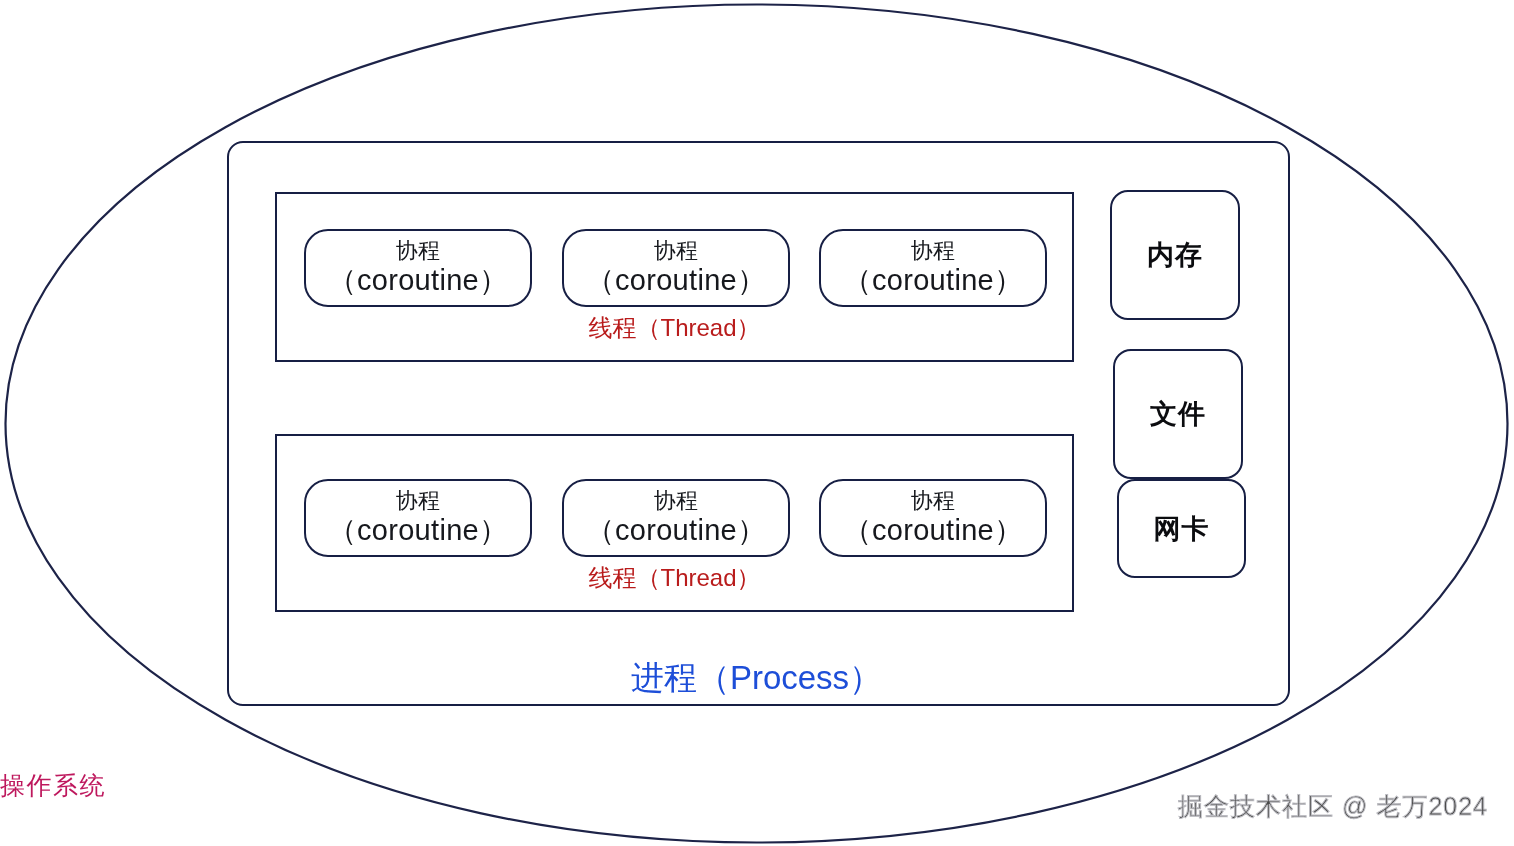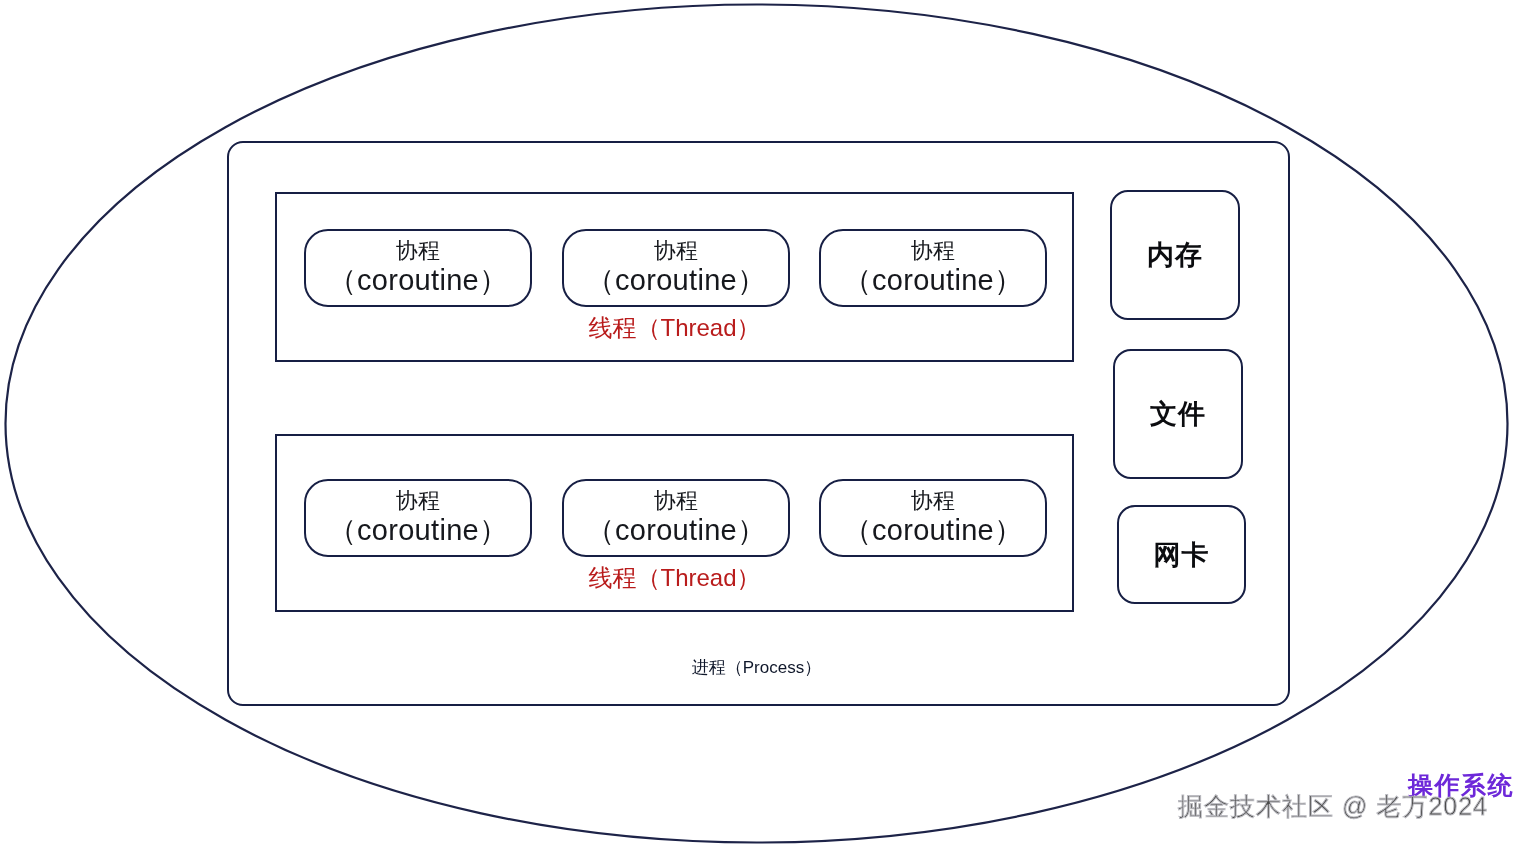--- a/index.html
+++ b/index.html
@@ -100,22 +100,22 @@
   .thread-box.row1 .thread-label { top: 118px; }
   .thread-box.row2 .thread-label { top: 126px; }
 
   
   .process-label {
     position: absolute;
     left: 0;
     width: 100%;
     top: 513px;            
     text-align: center;
-    color: #0f172a;
-    font-size: 17px;
+    color: #1d4ed8;
+    font-size: 33px;
     white-space: nowrap;
     padding-right: 4px;
     box-sizing: border-box;
   }
 
   
   .resource-box {
     position: absolute;
     box-sizing: border-box;
     border: 2.2px solid #171f44;
@@ -124,31 +124,31 @@
     display: flex;
     align-items: center;
     justify-content: center;
     color: #0b0c0f;
     font-weight: bold;
     font-size: 27px;
     letter-spacing: 1px;
   }
   .resource-box.r0 { left: 1110px; top: 190px; width: 130px; height: 130px; }
   .resource-box.r1 { left: 1113px; top: 349px; width: 130px; height: 130px; }
-  .resource-box.r2 { left: 1117px; top: 505px; width: 129px; height: 99px; }
+  .resource-box.r2 { left: 1117px; top: 479px; width: 129px; height: 99px; }
 
   
   .os-label {
     position: absolute;
     left: 0;
     width: 1514px;
     top: 769px;
-    text-align: right;
-    color: #6d28d9;
-    font-weight: bold;
+    text-align: left;
+    color: #be185d;
+    font-weight: normal;
     font-size: 25px;
     letter-spacing: 1.5px;
     white-space: nowrap;
   }
 
   
   .watermark {
     position: absolute;
     right: 26px;
     top: 790px;

